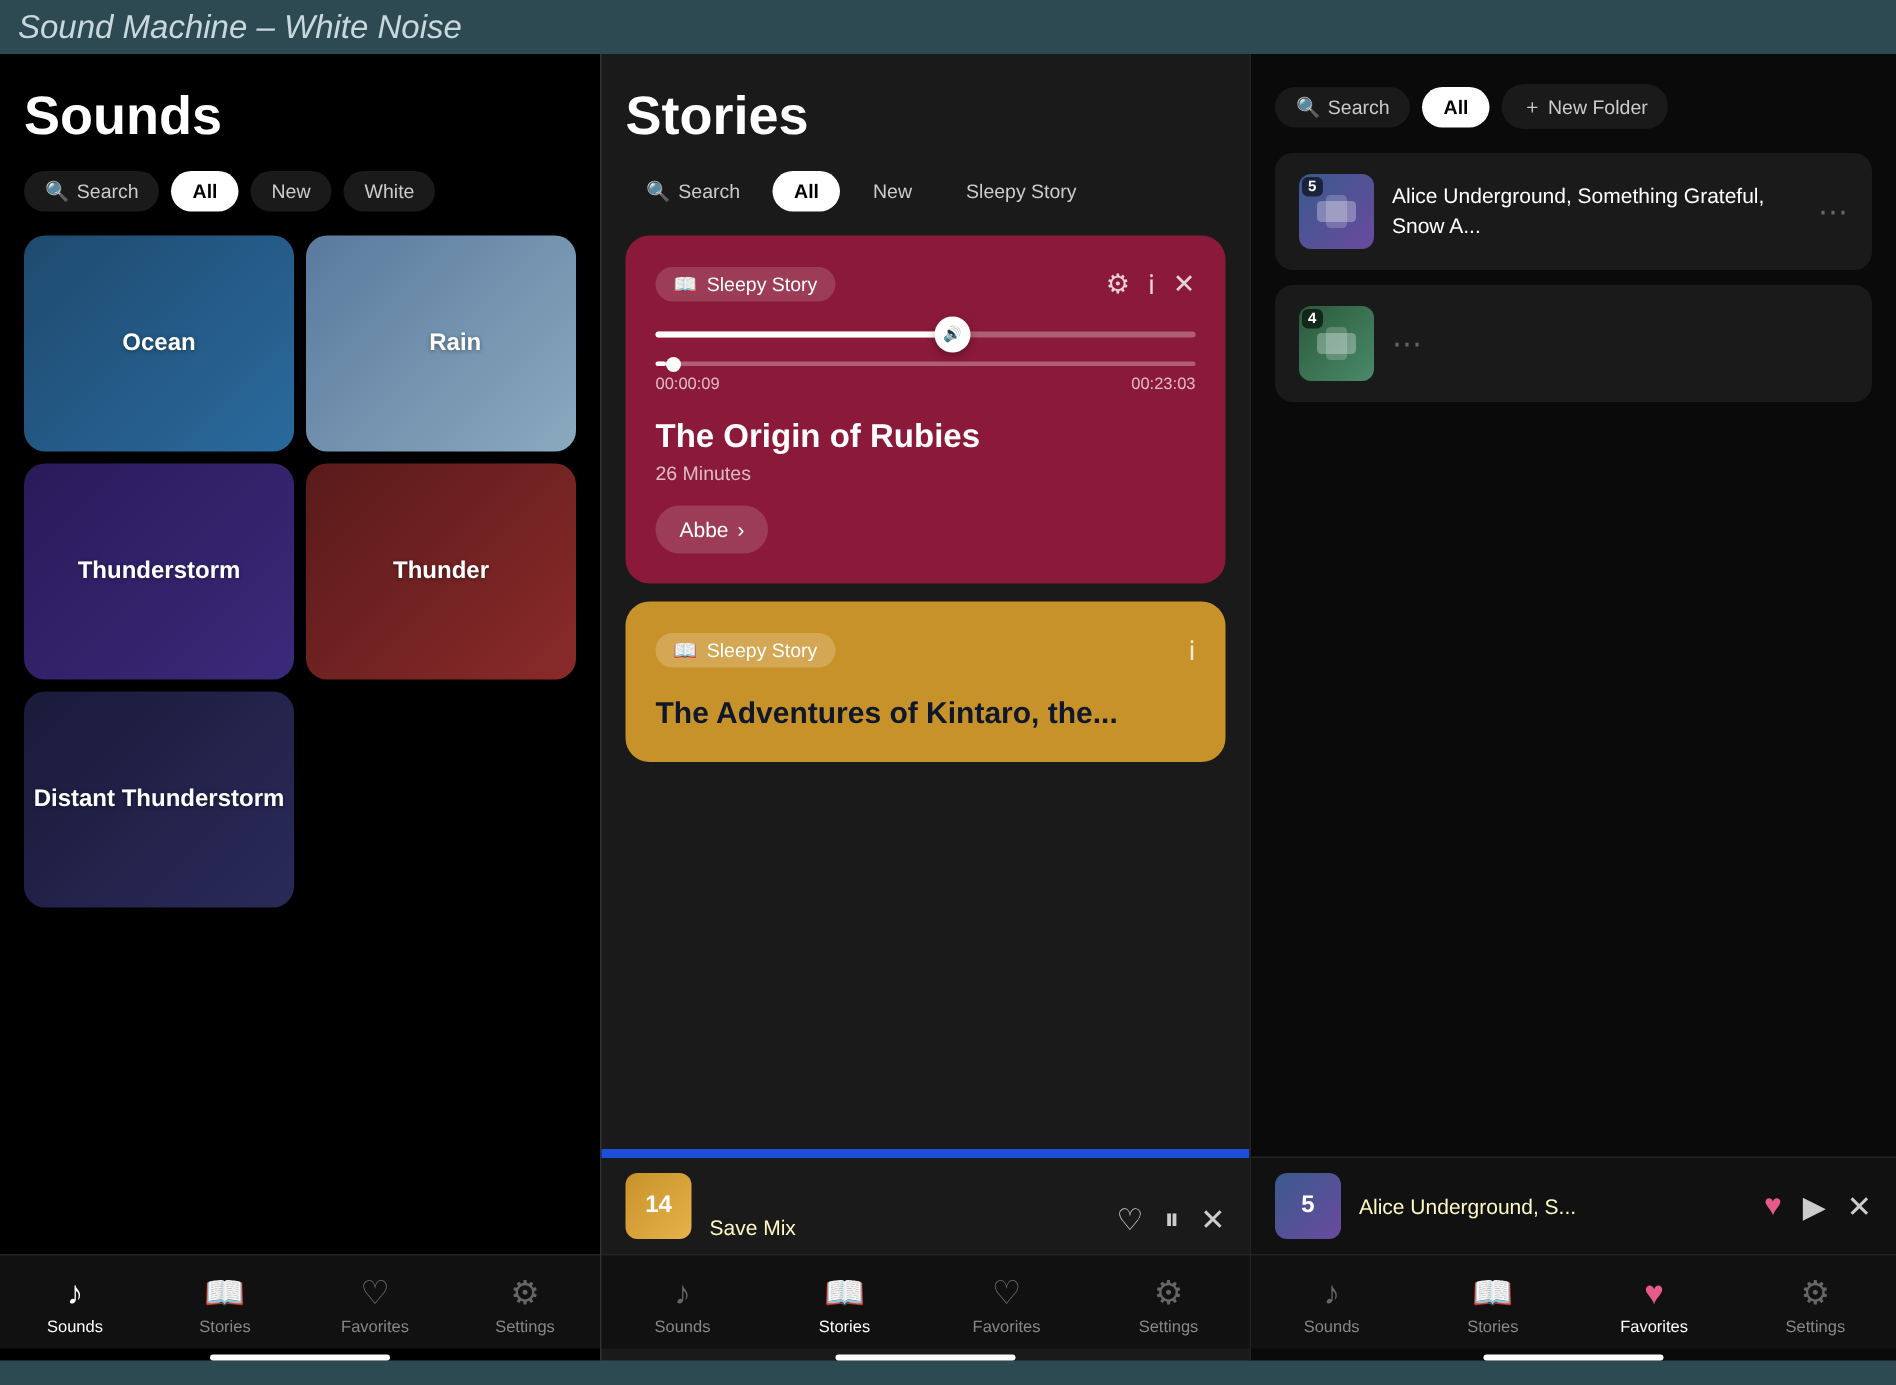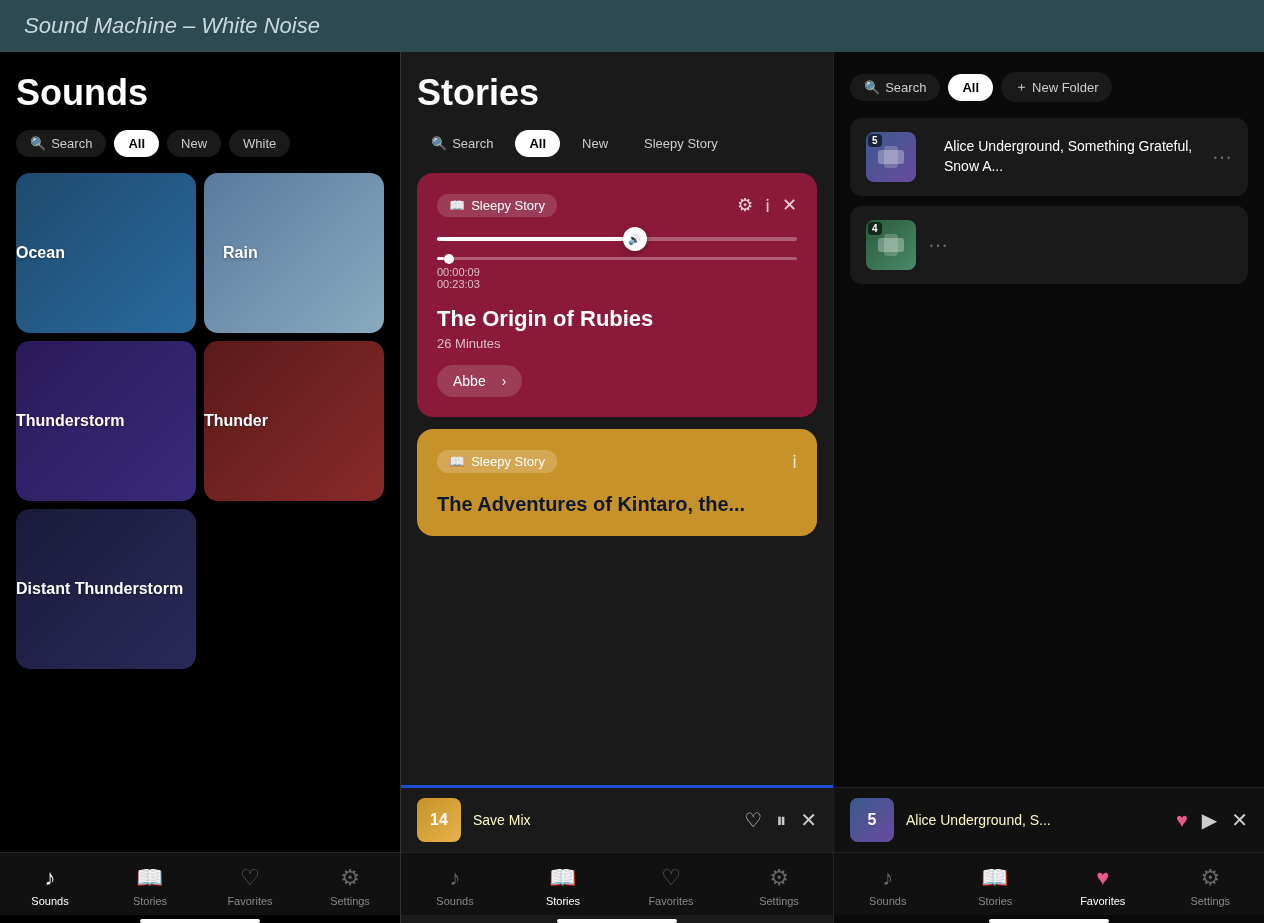--- a/index.html
+++ b/index.html
@@ -5,22 +5,22 @@
     * { box-sizing: border-box; margin: 0; padding: 0; }
     body {
       font-family: -apple-system, BlinkMacSystemFont, 'Segoe UI', sans-serif;
       background: #2d4a52;
       width: 1264px;
       min-height: 923px;
       overflow: hidden;
     }
     .title-bar {
       background: #2d4a52;
-      padding: 12px 24px;
-      height: 52px;
+      padding: 12px 12px;
+      height: 36px;
       display: flex;
       align-items: center;
     }
     .title-bar-text {
       color: #c8d8dc;
       font-size: 22px;
       font-style: italic;
       font-weight: 400;
     }
     .panels {
@@ -69,23 +69,24 @@
       color: #000;
       font-weight: 600;
     }
     .sound-grid {
       display: grid;
       grid-template-columns: 1fr 1fr;
       gap: 8px;
     }
     .sound-card {
       border-radius: 14px;
-      height: 160px;
-      display: flex;
-      align-items: center;
+      height: 144px;
+      display: flex;
+      align-items: center;
+      justify-content: center;
       cursor: pointer;
       position: relative;
       overflow: hidden;
     }
     .sound-card-label {
       color: #fff;
       font-size: 16px;
       font-weight: 600;
       text-align: center;
       z-index: 1;
@@ -212,21 +213,20 @@
       border-radius: 50%;
       position: absolute;
       top: -3.5px;
       left: 2%;
     }
     .time-labels {
       display: flex;
       justify-content: space-between;
       color: rgba(255,255,255,0.7);
       font-size: 11px;
-      flex-direction: column;
     }
     .story-title {
       color: #fff;
       font-size: 22px;
       font-weight: 700;
       margin-bottom: 4px;
     }
     .story-duration {
       color: rgba(255,255,255,0.7);
       font-size: 13px;
@@ -235,21 +235,21 @@
     .narrator-btn {
       background: rgba(255,255,255,0.15);
       border: none;
       border-radius: 20px;
       color: #fff;
       padding: 8px 16px;
       font-size: 14px;
       cursor: pointer;
       display: flex;
       align-items: center;
-      gap: 16px;
+      gap: 6px;
     }
     
     .story-card-2 {
       background: #c8922a;
       border-radius: 16px;
       padding: 20px;
       margin-bottom: 12px;
     }
     .story-card-2-header {
       display: flex;
@@ -258,24 +258,24 @@
       margin-bottom: 20px;
     }
     .story-title-2 {
       color: #0f172a;
       font-size: 20px;
       font-weight: 700;
     }
     
     .mini-player {
       background: #1a1a1a;
-      border-top: 3px solid #1d4ed8;
+      border-top: 6px solid #1d4ed8;
       padding: 10px 16px;
       display: flex;
-      align-items: center;
+      align-items: flex-end;
       gap: 12px;
     }
     .mini-thumb {
       width: 44px;
       height: 44px;
       border-radius: 8px;
       display: flex;
       align-items: center;
       justify-content: center;
       font-size: 11px;
@@ -342,21 +342,21 @@
       align-items: center;
       justify-content: center;
       font-size: 12px;
       font-weight: 700;
       color: #fff;
       flex-shrink: 0;
       position: relative;
     }
     .mix-thumb-5 { background: linear-gradient(135deg, #3a5a8e, #6a4a9e); }
     .mix-thumb-4 { background: linear-gradient(135deg, #2a5a3a, #4a8a6a); }
-    .mix-info { flex: 1; margin-left: 16px; }
+    .mix-info { flex: 1; }
     .mix-name { color: #fff; font-size: 14px; font-weight: 500; line-height: 1.4; }
     .mix-more { color: #666; font-size: 20px; cursor: pointer; }
     
     .right-mini-player {
       background: #111;
       border-top: 1px solid #222;
       padding: 10px 16px;
       display: flex;
       align-items: center;
       gap: 12px;

